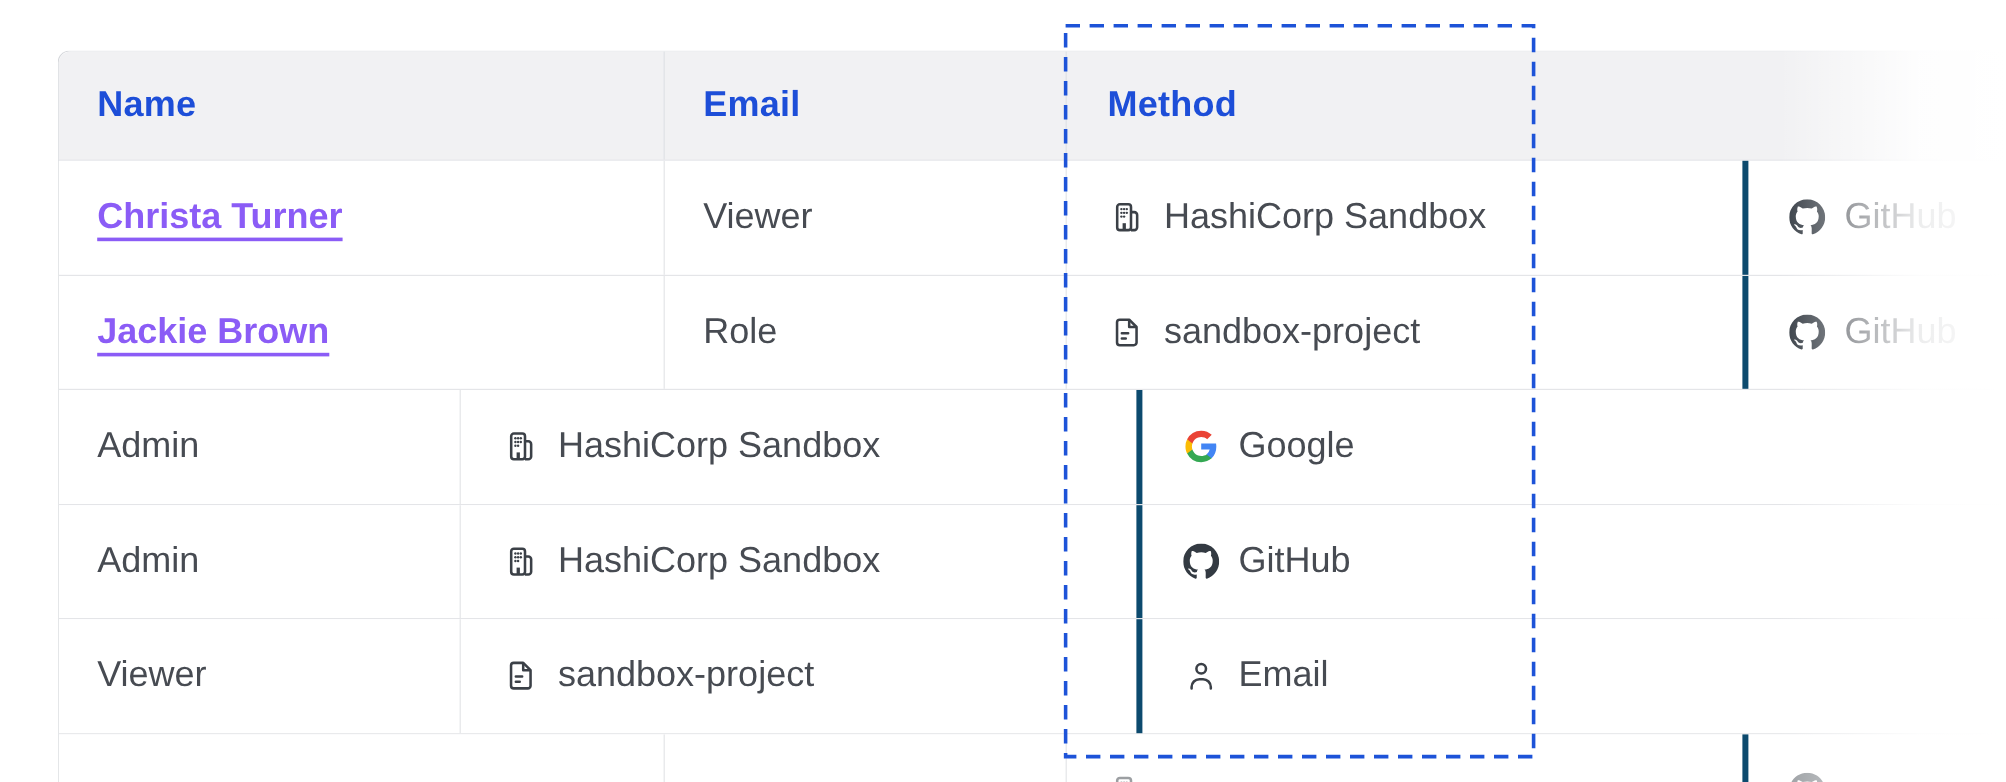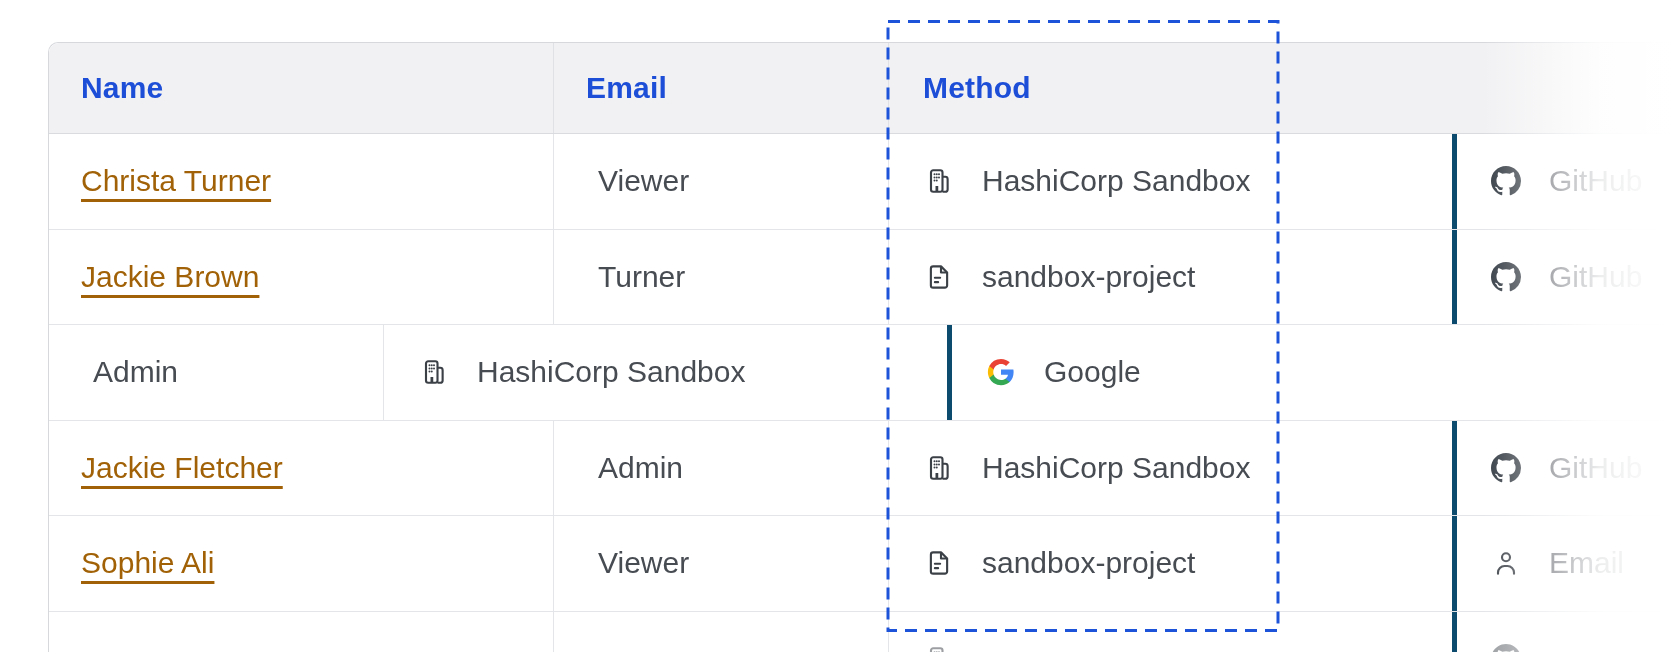--- a/index.html
+++ b/index.html
@@ -25,24 +25,24 @@
   .row.partial{border-bottom:none;height:95.5px;}
   .cell{box-sizing:border-box;display:flex;align-items:center;padding-left:32px;flex:none;}
   .c-name{width:505px;border-right:1px solid #e4e5e8;}
   .c-role{width:335px;border-right:1px solid #e4e5e8;}
   .c-scope{width:568px;border-right:5px solid #0c4a6e;padding-left:35px;}
   .c-method{width:296px;padding-left:34px;}
   .thead .c-name,.thead .c-role,.thead .c-scope{border-right:1px solid #dfe1e5;}
 
   .hcell{font-size:30px;font-weight:700;color:#1d4ed8;letter-spacing:.2px;}
   .name-link{
-    font-size:30px;font-weight:400;color:#a16207;text-decoration:underline;
+    font-size:30px;font-weight:700;color:#8b5cf6;text-decoration:underline;
     text-decoration-thickness:2.5px;text-underline-offset:8px;cursor:pointer;
   }
-  .gray-text{font-size:30px;color:#474b52;margin-left:12px;}
+  .gray-text{font-size:30px;color:#474b52;}
   .icon{width:30px;height:30px;flex:none;display:block;}
   .icon-gap{margin-right:16px;}
   .partial .icon{opacity:.5;}
 
   
   .fade{
     position:absolute;top:0;right:0;width:190px;height:652px;z-index:3;pointer-events:none;
     background:linear-gradient(to right, rgba(255,255,255,0) 0%, rgba(255,255,255,.9) 62%, #ffffff 100%);
   }
 
@@ -125,21 +125,21 @@
           </svg>
         <span class="gray-text">GitHub</span>
       </div>
     </div>
 
     <div class="row">
       <div class="cell c-name">
         <a class="name-link">Jackie Brown</a>
       </div>
       <div class="cell c-role">
-        <span class="gray-text">Turner</span>
+        <span class="gray-text">Role</span>
       </div>
       <div class="cell c-scope">
         <svg class="icon icon-gap" viewBox="0 0 24 24">
             <use href="#i-doc"></use>
           </svg>
         <span class="gray-text">sandbox-project</span>
       </div>
       <div class="cell c-method">
         <svg class="icon icon-gap" viewBox="0 0 24 24">
             <use href="#i-github"></use>
@@ -160,44 +160,38 @@
       </div>
       <div class="cell c-method">
         <svg class="icon icon-gap" viewBox="0 0 24 24">
             <use href="#i-google"></use>
           </svg>
         <span class="gray-text">Google</span>
       </div>
     </div>
 
     <div class="row">
-      <div class="cell c-name">
-        <a class="name-link">Jackie Fletcher</a>
-      </div>
       <div class="cell c-role">
         <span class="gray-text">Admin</span>
       </div>
       <div class="cell c-scope">
         <svg class="icon icon-gap" viewBox="0 0 24 24">
             <use href="#i-org"></use>
           </svg>
         <span class="gray-text">HashiCorp Sandbox</span>
       </div>
       <div class="cell c-method">
         <svg class="icon icon-gap" viewBox="0 0 24 24">
             <use href="#i-github"></use>
           </svg>
         <span class="gray-text">GitHub</span>
       </div>
     </div>
 
     <div class="row">
-      <div class="cell c-name">
-        <a class="name-link">Sophie Ali</a>
-      </div>
       <div class="cell c-role">
         <span class="gray-text">Viewer</span>
       </div>
       <div class="cell c-scope">
         <svg class="icon icon-gap" viewBox="0 0 24 24">
             <use href="#i-doc"></use>
           </svg>
         <span class="gray-text">sandbox-project</span>
       </div>
       <div class="cell c-method">

